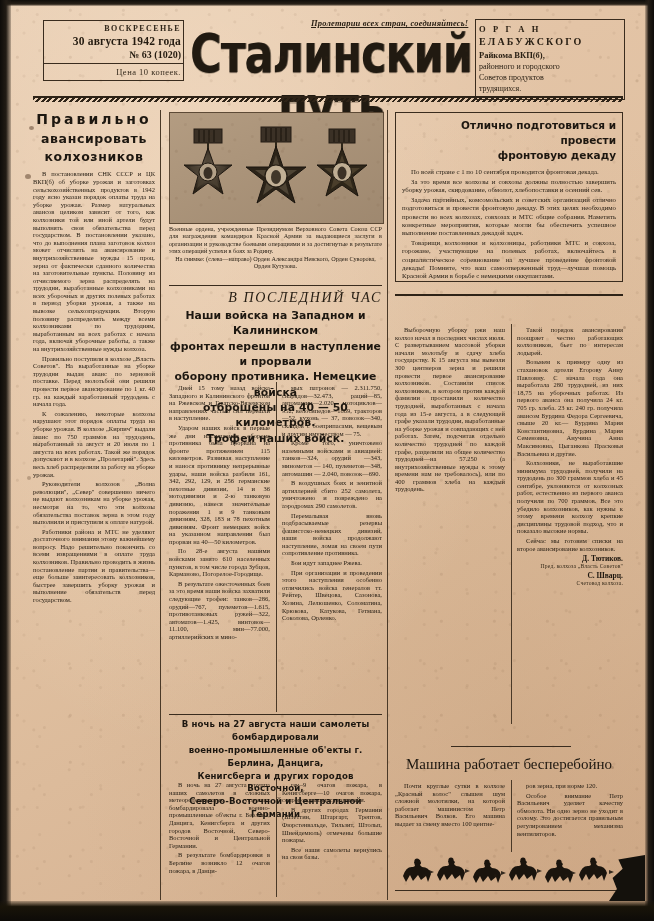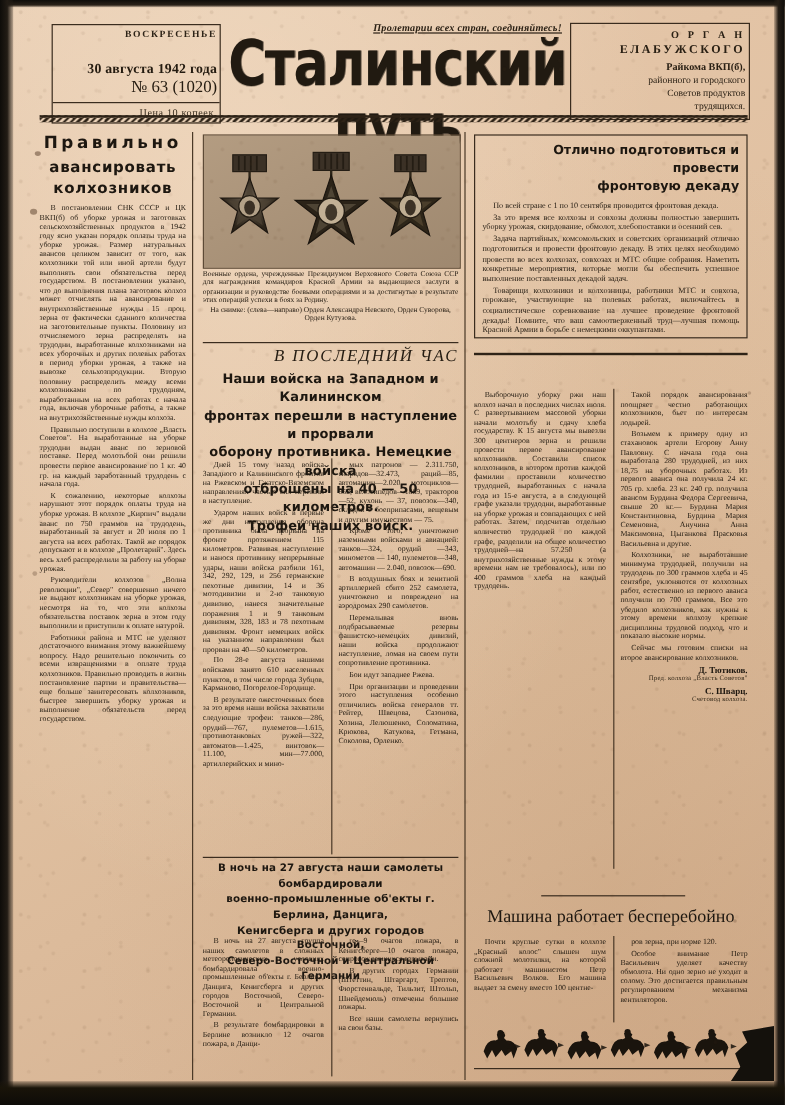--- a/index.html
+++ b/index.html
@@ -41,35 +41,35 @@
       radial-gradient(circle at 71% 77%, rgba(90,60,35,.15) 0 1px, transparent 2px),
       radial-gradient(circle at 47% 91%, rgba(90,60,35,.12) 0 1px, transparent 2px);
     background-size:53px 47px,67px 59px,43px 61px,71px 53px,59px 43px,47px 67px,61px 49px;}
   .spot{position:absolute;border-radius:50%;background:rgba(70,45,25,.45);z-index:31;}
 
   
   .masthead{position:absolute;left:0;top:0;width:634px;height:92px;}
   .dateblk{position:absolute;left:32px;top:14px;width:135px;border:1.6px solid #3a2c1e;
     text-align:right;padding:3px 2px 0;}
   .dateblk .dow{font-size:8px;letter-spacing:1.4px;color:#2e2418;font-weight:bold;}
-  .dateblk .dat{font-size:11.5px;font-weight:bold;color:#241b10;margin-top:19px;letter-spacing:.2px;}
-  .dateblk .iss{font-size:14px;font-weight:normal;color:#241b10;margin:2px 0 3px;}
+  .dateblk .dat{font-size:11.5px;font-weight:bold;color:#241b10;margin-top:2px;letter-spacing:.2px;}
+  .dateblk .iss{font-size:10px;font-weight:bold;color:#241b10;margin:2px 0 3px;}
   .dateblk .rule{border-top:1.3px solid #3a2c1e;margin:0 -2px;}
   .dateblk .price{font-size:8.5px;color:#352a1c;padding:3px 0 3px;letter-spacing:.5px;}
 
   .slogan{position:absolute;left:300px;top:12px;font-style:italic;font-weight:bold;
     font-size:8.5px;color:#2b2115;text-decoration:underline;letter-spacing:.2px;}
   .title{position:absolute;left:160px;top:22px;width:320px;text-align:center;
     font-family:"DejaVu Sans",sans-serif;font-weight:bold;font-size:43px;line-height:1;
     color:#211a11;letter-spacing:-1px;
     transform:scaleY(1.22);transform-origin:left top;
     text-shadow:1px 0 0 rgba(33,26,17,.55), 0 1px 0 rgba(33,26,17,.3);}
 
   .organ{position:absolute;right:20px;top:13px;width:142px;border:1.5px solid #3a2c1e;
-    text-align:right;padding:4px 3px 5px;line-height:1.25;color:#2a2014;}
+    text-align:left;padding:4px 3px 5px;line-height:1.25;color:#2a2014;}
   .organ .l1{font-size:8.5px;letter-spacing:2.6px;font-weight:bold;}
   .organ .l2{font-size:10px;letter-spacing:2.2px;font-weight:bold;margin-top:1px;}
   .organ .l3{font-size:8.5px;font-weight:bold;margin-top:2px;}
   .organ .l4,.organ .l5,.organ .l6{font-size:8px;margin-top:1px;}
 
   .wavyrule{position:absolute;left:22px;top:90px;width:590px;height:6px;
     background:
       linear-gradient(#2e2317,#2e2317) left 0 top 0/100% 2px no-repeat,
       repeating-linear-gradient(135deg,#2e2317 0 2px,transparent 2px 4px) left 0 top 2px/100% 4px;}
 

